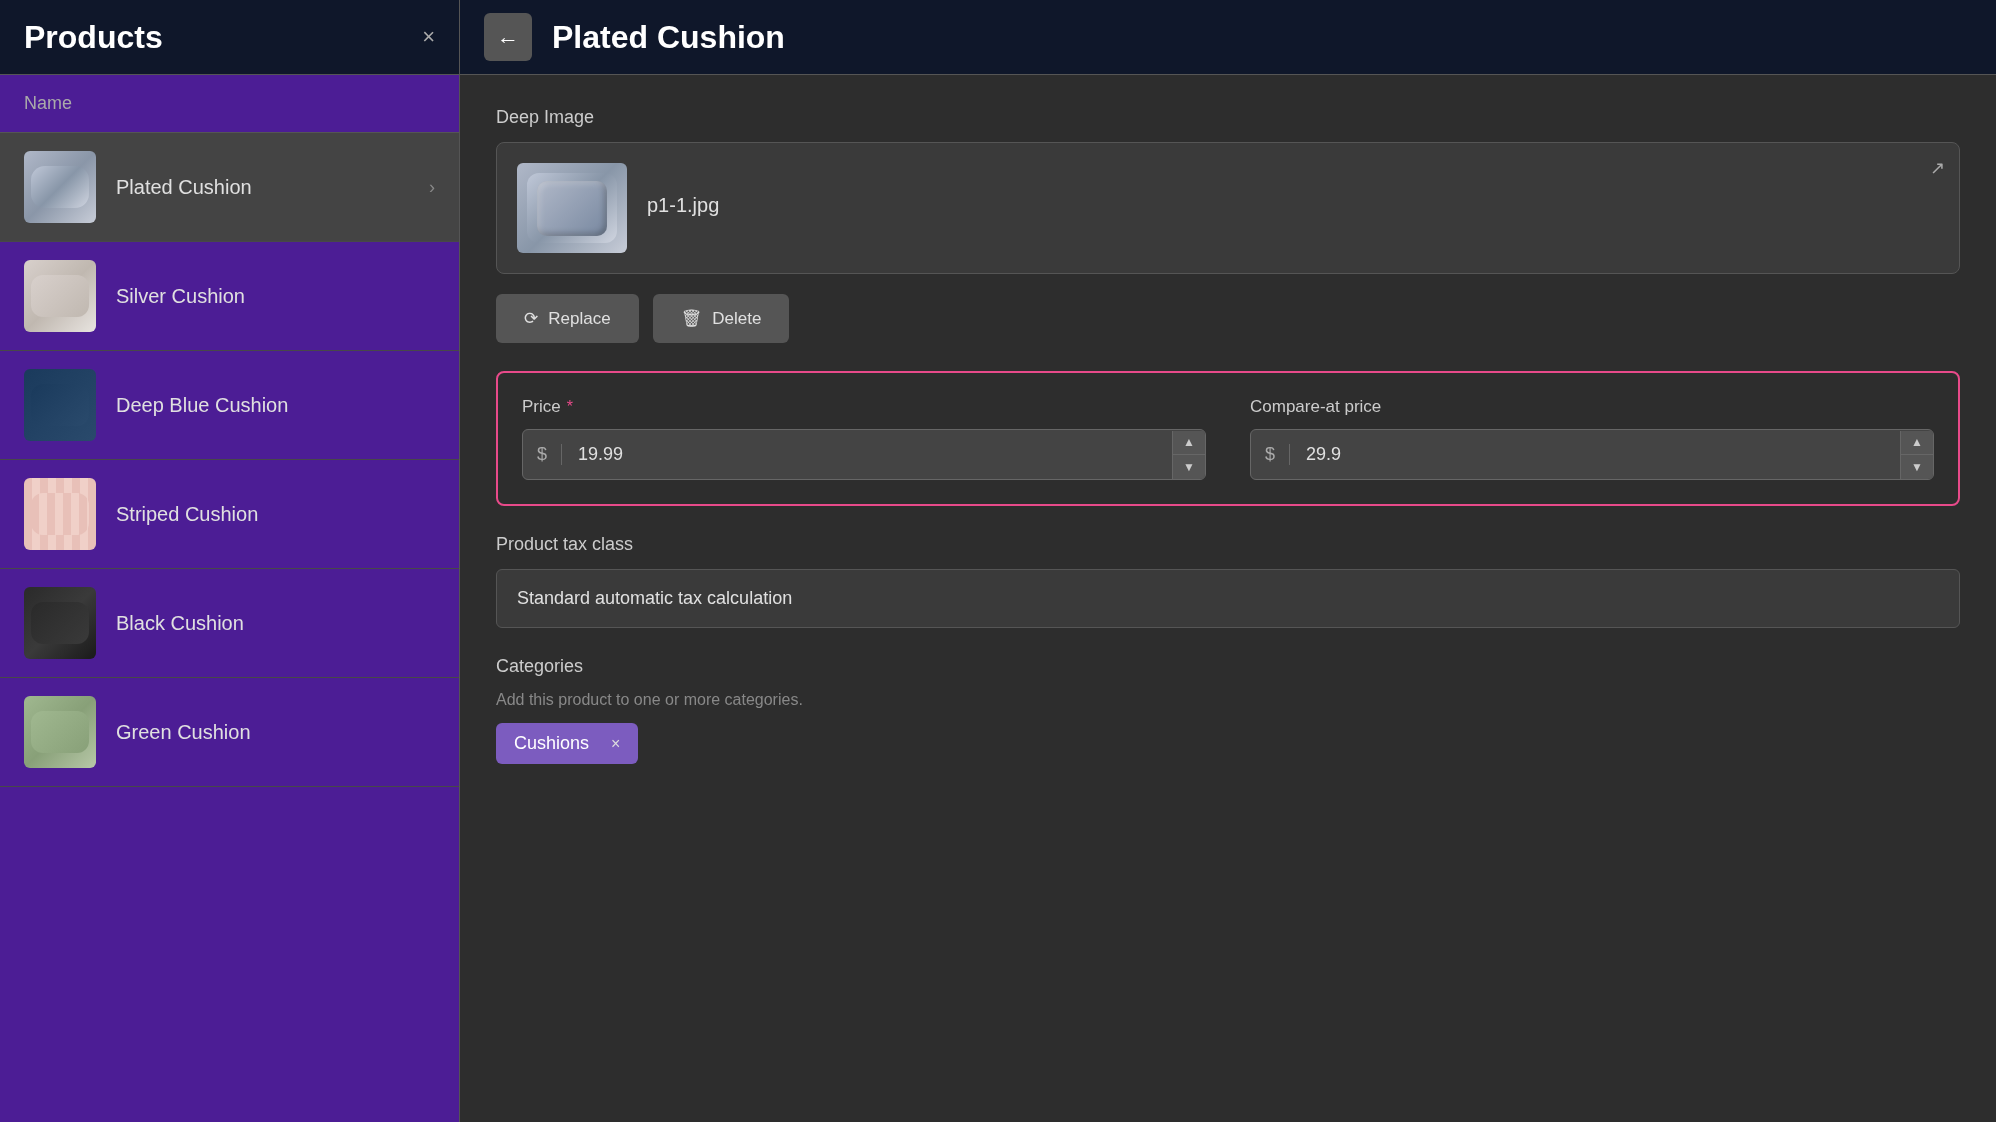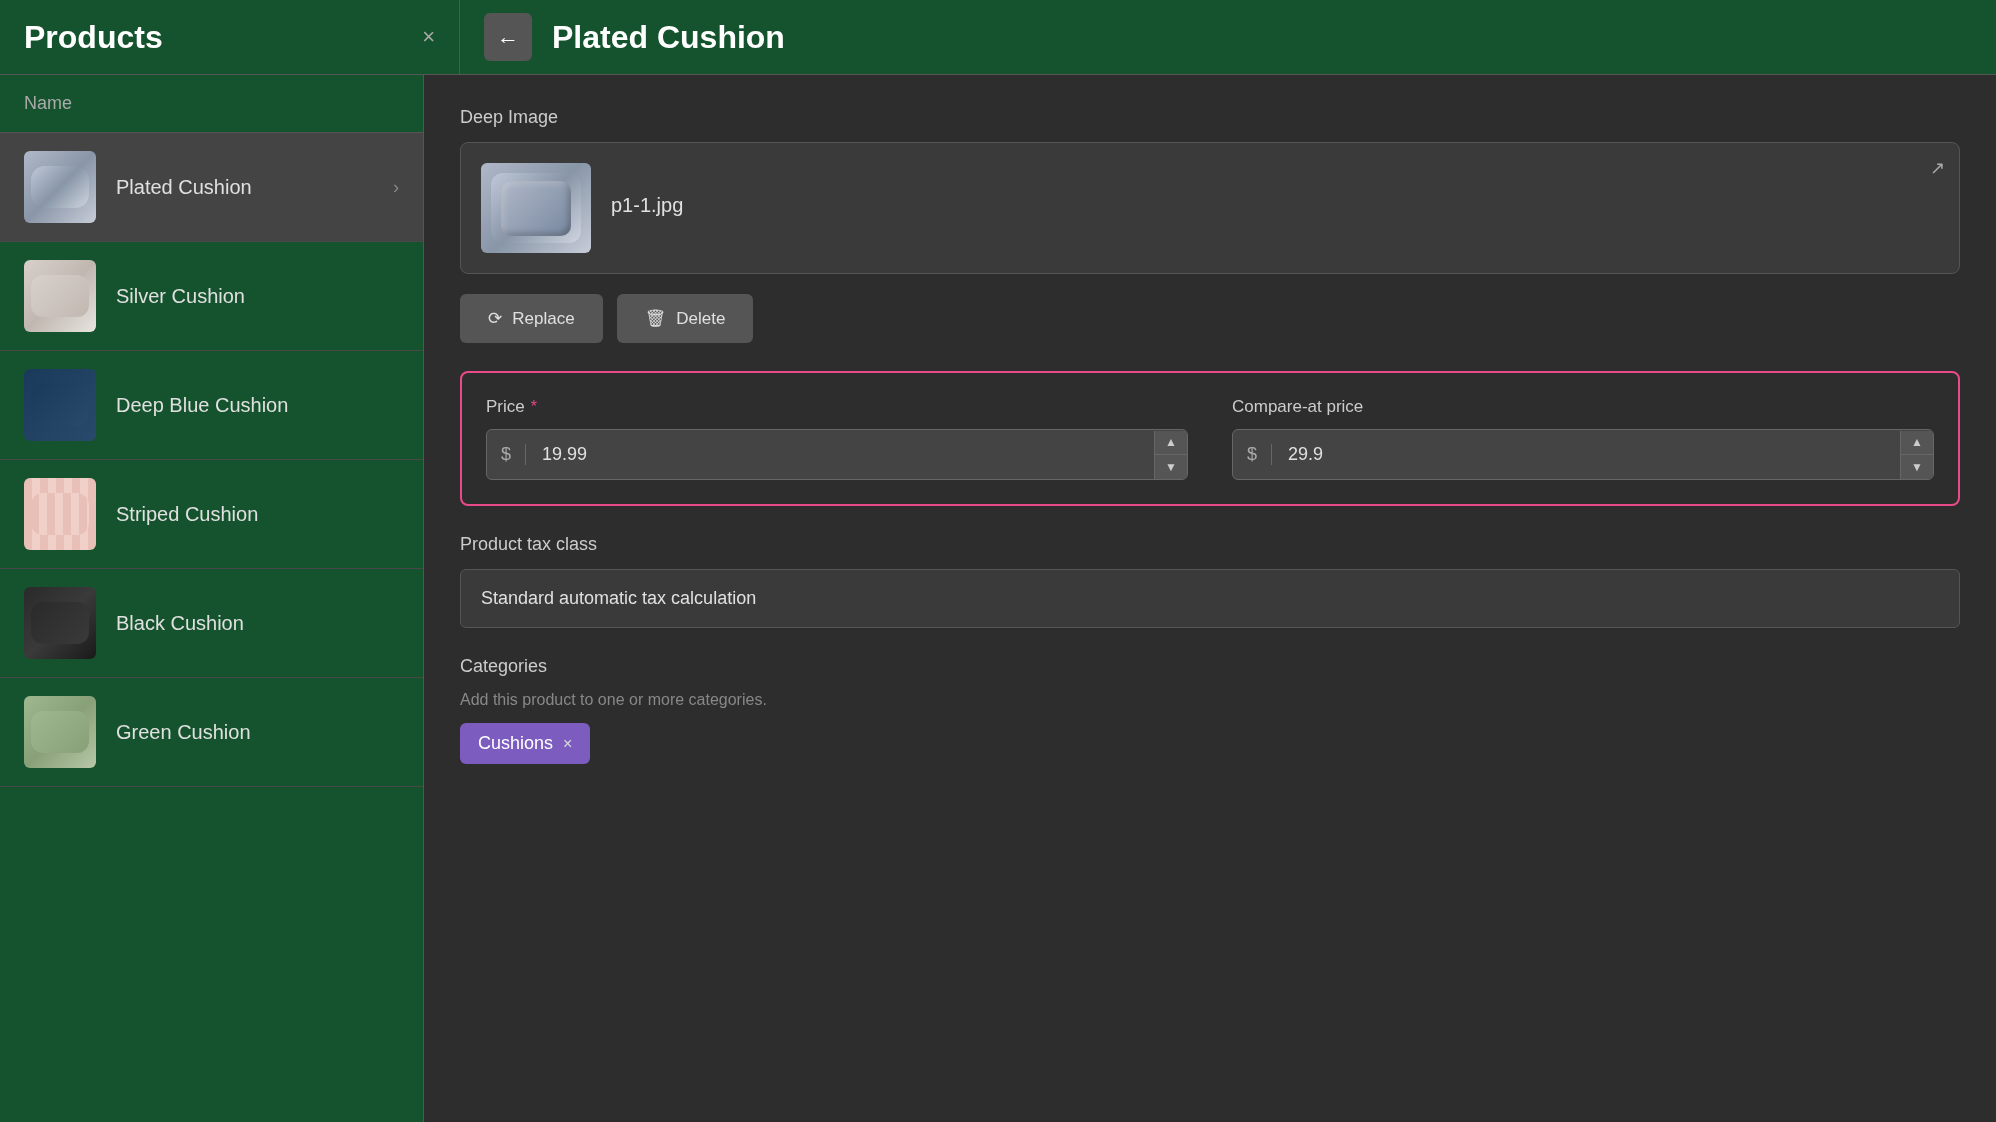--- a/index.html
+++ b/index.html
@@ -11,21 +11,21 @@
       height: 1122px;
       overflow: hidden;
       display: flex;
       flex-direction: column;
     }
 
     
     .top-header {
       display: flex;
       align-items: center;
-      background: #14532d;
+      background: #0f172a;
       height: 75px;
       border-bottom: 1px solid #555;
       flex-shrink: 0;
     }
 
     .top-header-left {
       width: 460px;
       padding: 0 24px;
       display: flex;
       align-items: center;
@@ -76,22 +76,22 @@
 
     
     .main-content {
       display: flex;
       flex: 1;
       overflow: hidden;
     }
 
     
     .sidebar {
-      width: 424px;
-      background: #14532d;
+      width: 460px;
+      background: #4c1d95;
       border-right: 1px solid #555;
       overflow-y: auto;
       flex-shrink: 0;
     }
 
     .sidebar-column-header {
       padding: 18px 24px;
       font-size: 18px;
       color: #aaa;
       border-bottom: 1px solid #555;
@@ -333,21 +333,21 @@
     }
 
     .category-tag {
       display: inline-flex;
       align-items: center;
       background: #7c5cbf;
       color: #fff;
       padding: 10px 18px;
       border-radius: 6px;
       font-size: 18px;
-      gap: 10px;
+      gap: 22px;
       cursor: pointer;
     }
 
     .category-tag-close {
       cursor: pointer;
       color: #ddd;
       font-size: 16px;
     }
   </style>
 </head>

